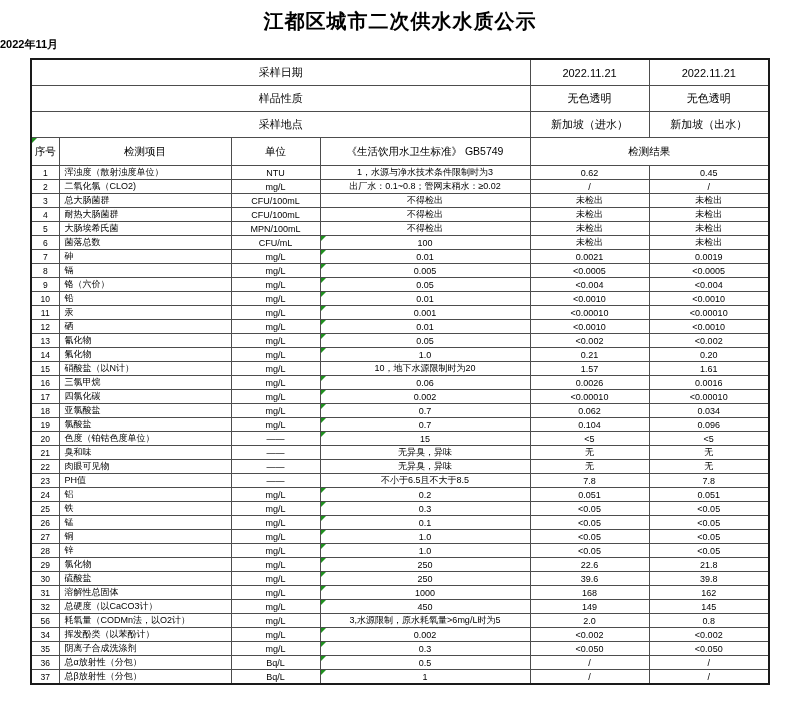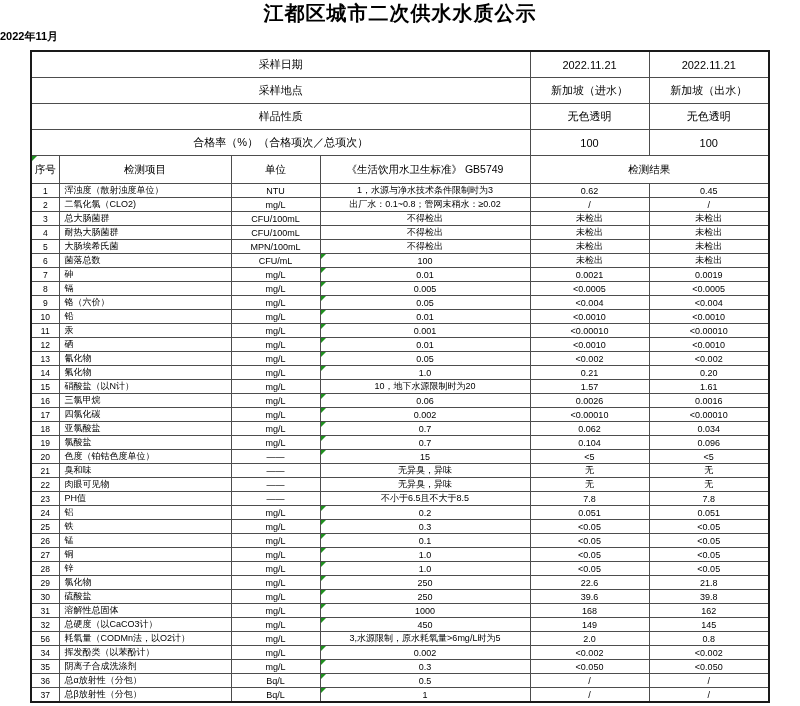--- a/index.html
+++ b/index.html
@@ -6,21 +6,21 @@
     margin: 0; padding: 0;
     width: 800px; height: 706px;
     background: #ffffff;
     font-family: "Liberation Sans", "DejaVu Sans", sans-serif;
     color: #000;
   }
   .page-title {
     text-align: center;
     font-size: 20px;
     font-weight: bold;
-    margin: 0 0 2px 0;
+    margin: 8px 0 2px 0;
     letter-spacing: 1px;
     font-family: Liberation Serif, serif;
   }
   .page-subtitle {
     text-align: left;
     font-size: 11px;
     font-weight: bold;
     margin: 0 0 6px 0;
   }
   table.report {
@@ -67,33 +67,28 @@
     <col style="width:119px">
     <col style="width:120px">
   </colgroup>
   <tbody id="info-body">
       <tr class="info">
         <td class="lbl" colspan="4">采样日期</td>
         <td class="val">2022.11.21</td>
         <td class="val">2022.11.21</td>
       </tr>
       <tr class="info">
+        <td class="lbl" colspan="4">样品性质</td>
+        <td class="val">无色透明</td>
+        <td class="val">无色透明</td>
+      </tr>
+      <tr class="info">
         <td class="lbl" colspan="4">采样地点</td>
         <td class="val">新加坡（进水）</td>
         <td class="val">新加坡（出水）</td>
-      </tr>
-      <tr class="info">
-        <td class="lbl" colspan="4">样品性质</td>
-        <td class="val">无色透明</td>
-        <td class="val">无色透明</td>
-      </tr>
-      <tr class="info">
-        <td class="lbl" colspan="4">合格率（%）（合格项次／总项次）</td>
-        <td class="val">100</td>
-        <td class="val">100</td>
       </tr>
     </tbody>
   <tbody>
     <tr class="cols">
       <td><span class="flag"></span><span>序号</span></td>
       <td>检测项目</td>
       <td>单位</td>
       <td>《生活饮用水卫生标准》 GB5749</td>
       <td colspan="2">检测结果</td>
     </tr>

